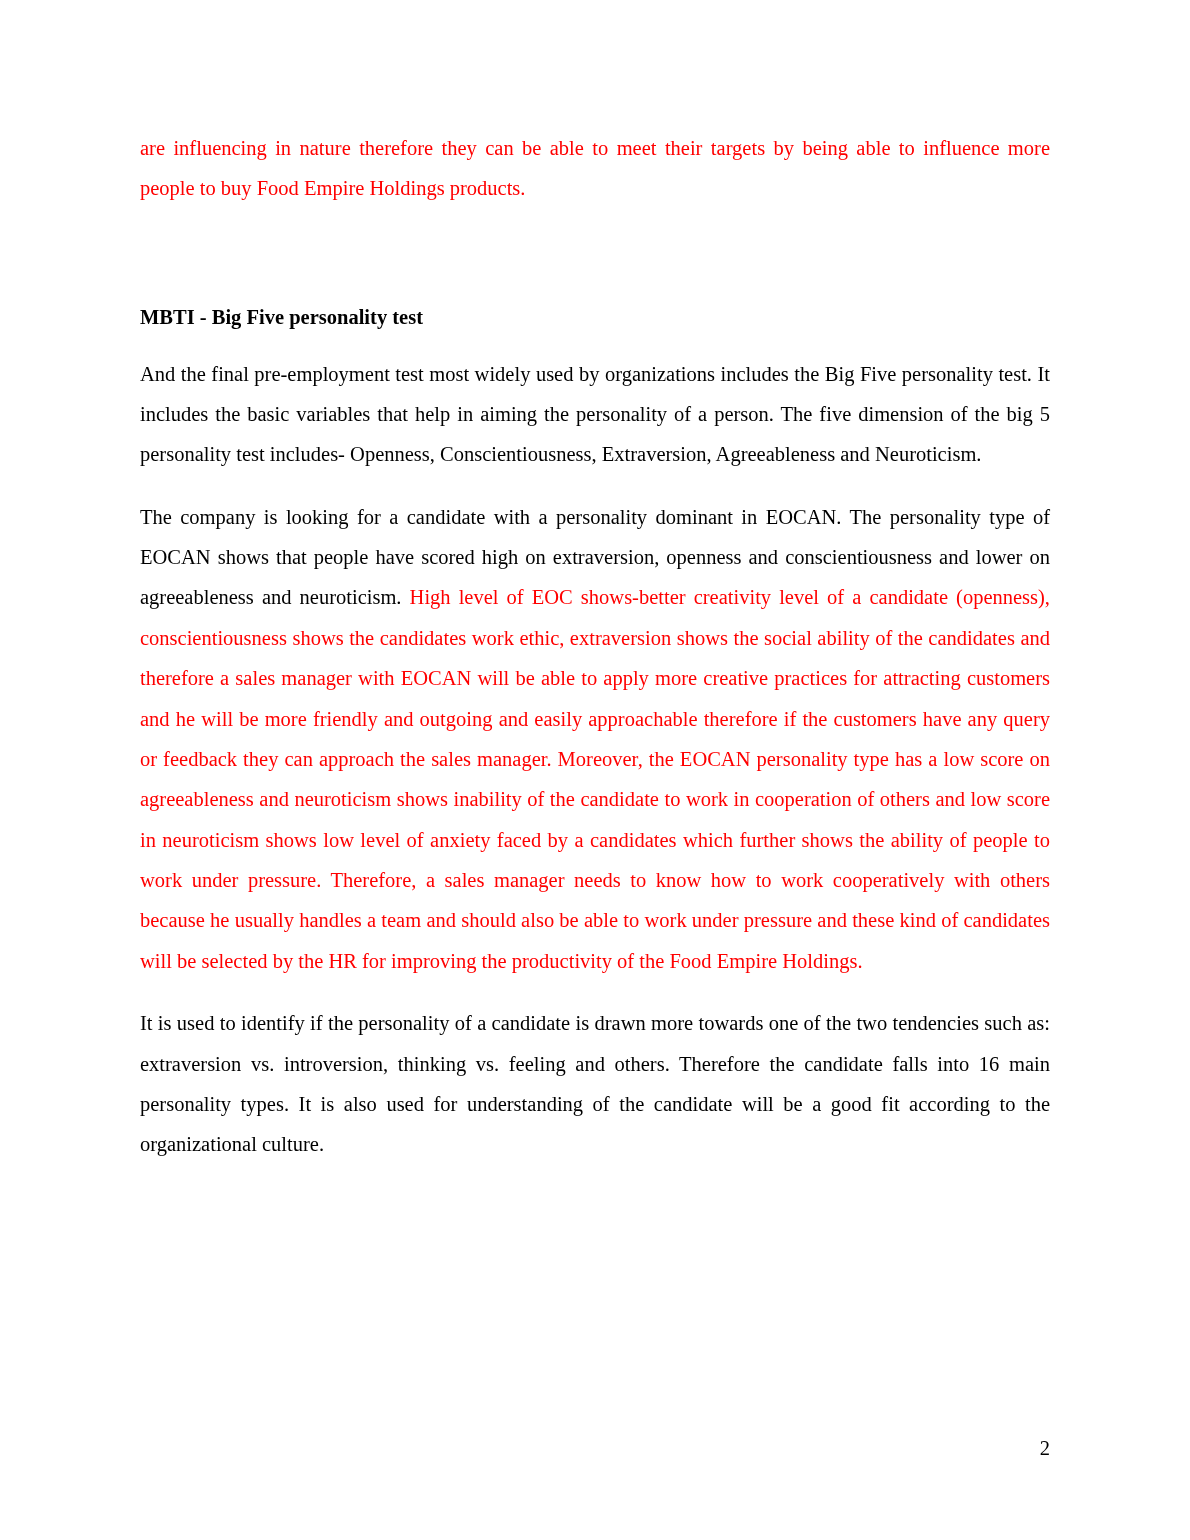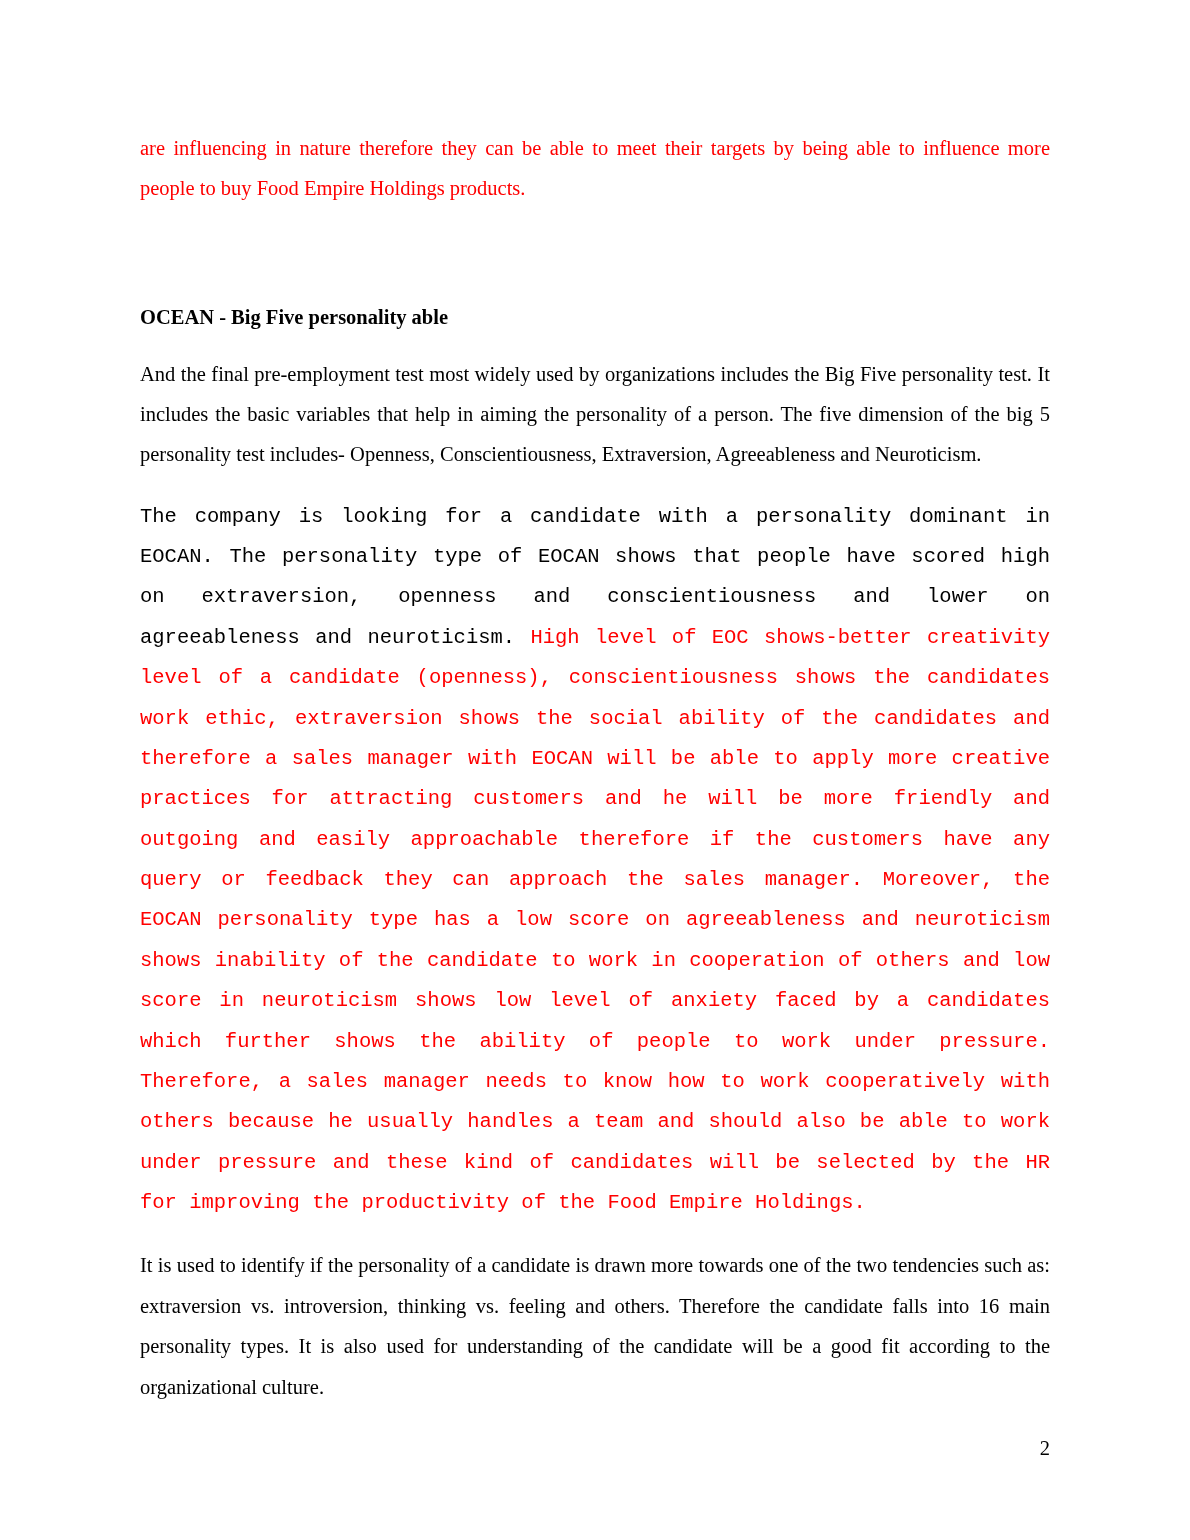--- a/index.html
+++ b/index.html
@@ -27,21 +27,20 @@
     font-size: 20.5px;
     line-height: 1.97;
     text-align: justify;
     color: #000000;
   }
   p.para.red {
     color: #ff0000;
   }
   .mixed {
     color: #000000;
-    font-family: Liberation Mono, monospace;
   }
   .mixed .red-run {
     color: #ff0000;
   }
   h2.heading {
     margin: 0 0 20px 0;
     font-size: 20.5px;
     font-weight: bold;
     line-height: 1.6;
     color: #000000;
@@ -60,21 +59,21 @@
 </head>
 <body>
 
 <div class="page">
   <div class="doc-body">
 
     <p class="para red">are influencing in nature therefore they can be able to meet their targets by being able to influence more people to buy Food Empire Holdings products.</p>
 
     <div class="spacer-lg"></div>
 
-    <h2 class="heading">OCEAN - Big Five personality able</h2>
+    <h2 class="heading">MBTI - Big Five personality test</h2>
 
     <p class="para">And the final pre-employment test most widely used by organizations includes the Big Five personality test.  It includes the basic variables that help in aiming the personality of a person. The five dimension of the big 5 personality test includes- Openness, Conscientiousness, Extraversion, Agreeableness and Neuroticism.</p>
 
     <p class="para mixed">
       <span>The company is looking for a candidate with a personality dominant in EOCAN.  The personality type of EOCAN shows that people have scored high on extraversion, openness and conscientiousness and lower on agreeableness and neuroticism. </span><span class="red-run">High level of EOC shows-better creativity level of a candidate (openness), conscientiousness shows the candidates work ethic, extraversion shows the social ability of the candidates and therefore a sales manager with EOCAN will be able to apply more creative practices for attracting customers and he will be more friendly and outgoing and easily approachable therefore if the customers have any query or feedback they can approach the sales manager. Moreover, the EOCAN personality type has a low score on agreeableness and neuroticism shows inability of the candidate to work in cooperation of others and low score in neuroticism shows low level of anxiety faced by a candidates which further shows the ability of people to work under pressure. Therefore, a sales manager needs to know how to work cooperatively with others because he usually handles a team and should also be able to work under pressure and these kind of candidates will be selected by the HR for improving the productivity of the Food Empire Holdings.</span>
     </p>
 
 
     <p class="para">It is used to identify if the personality of a candidate is drawn more towards one of the two tendencies such as: extraversion vs. introversion, thinking vs. feeling and others. Therefore the candidate falls into 16 main personality types. It is also used for understanding of the candidate will be a good fit according to the organizational culture.</p>
 

